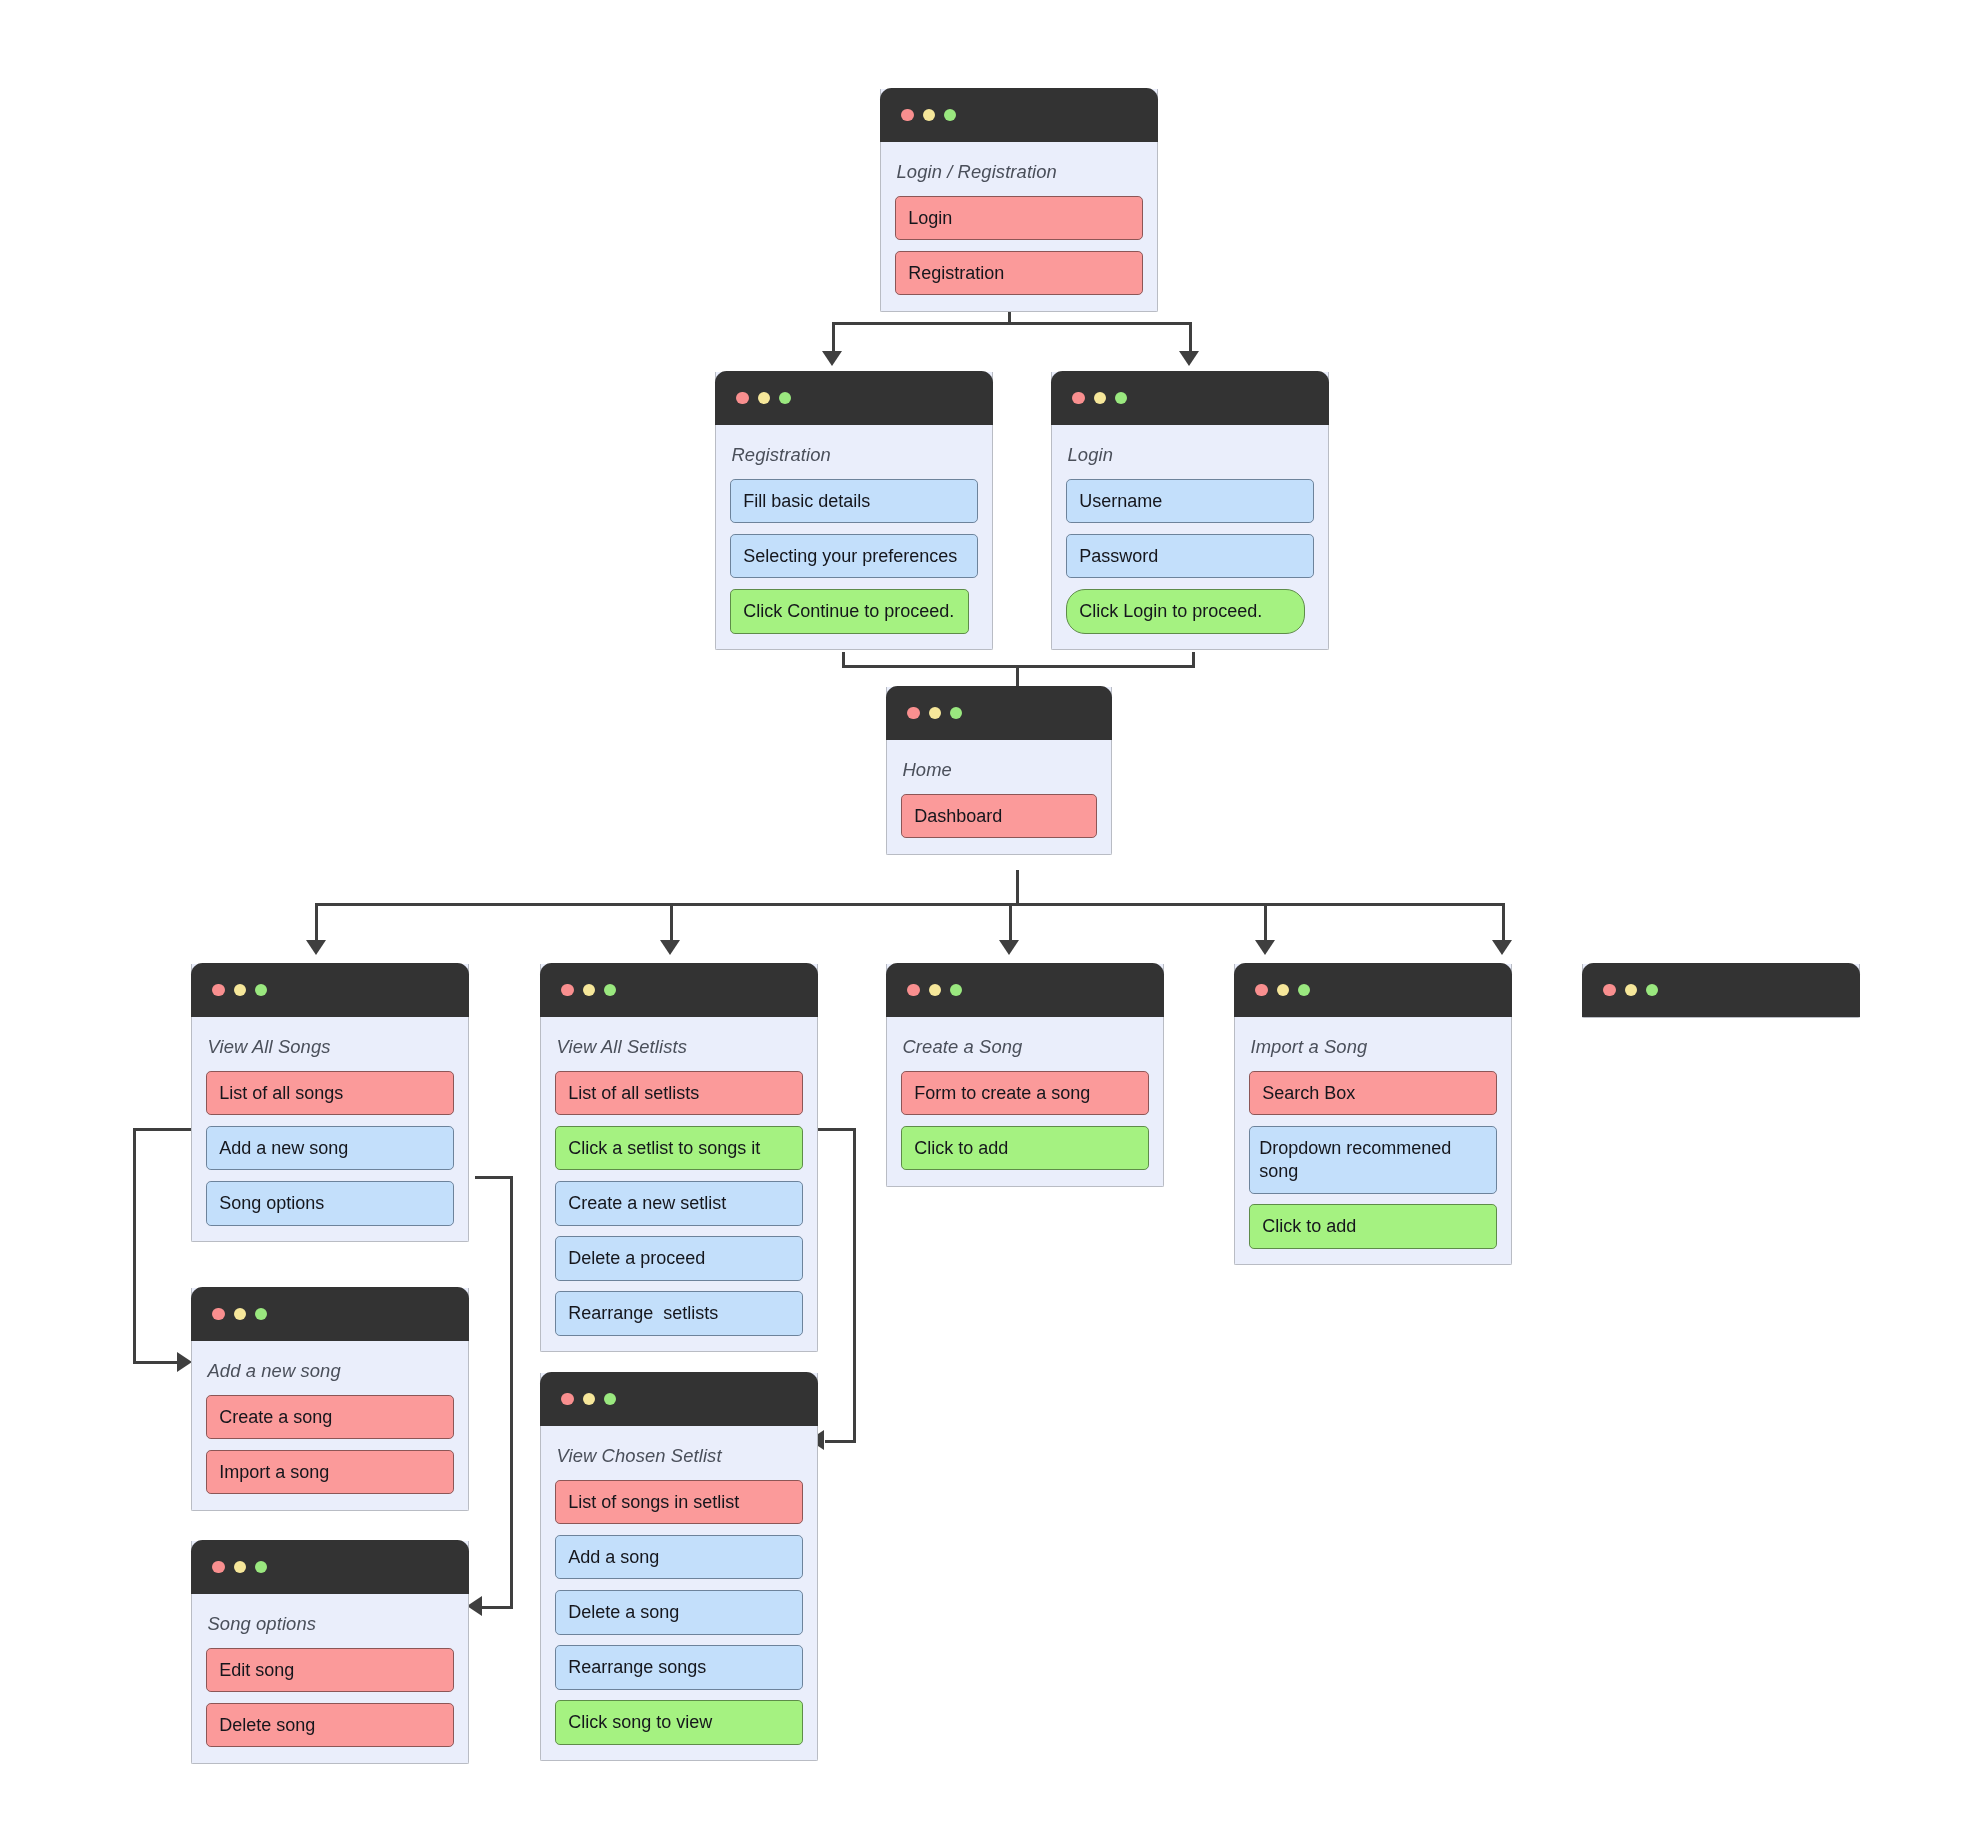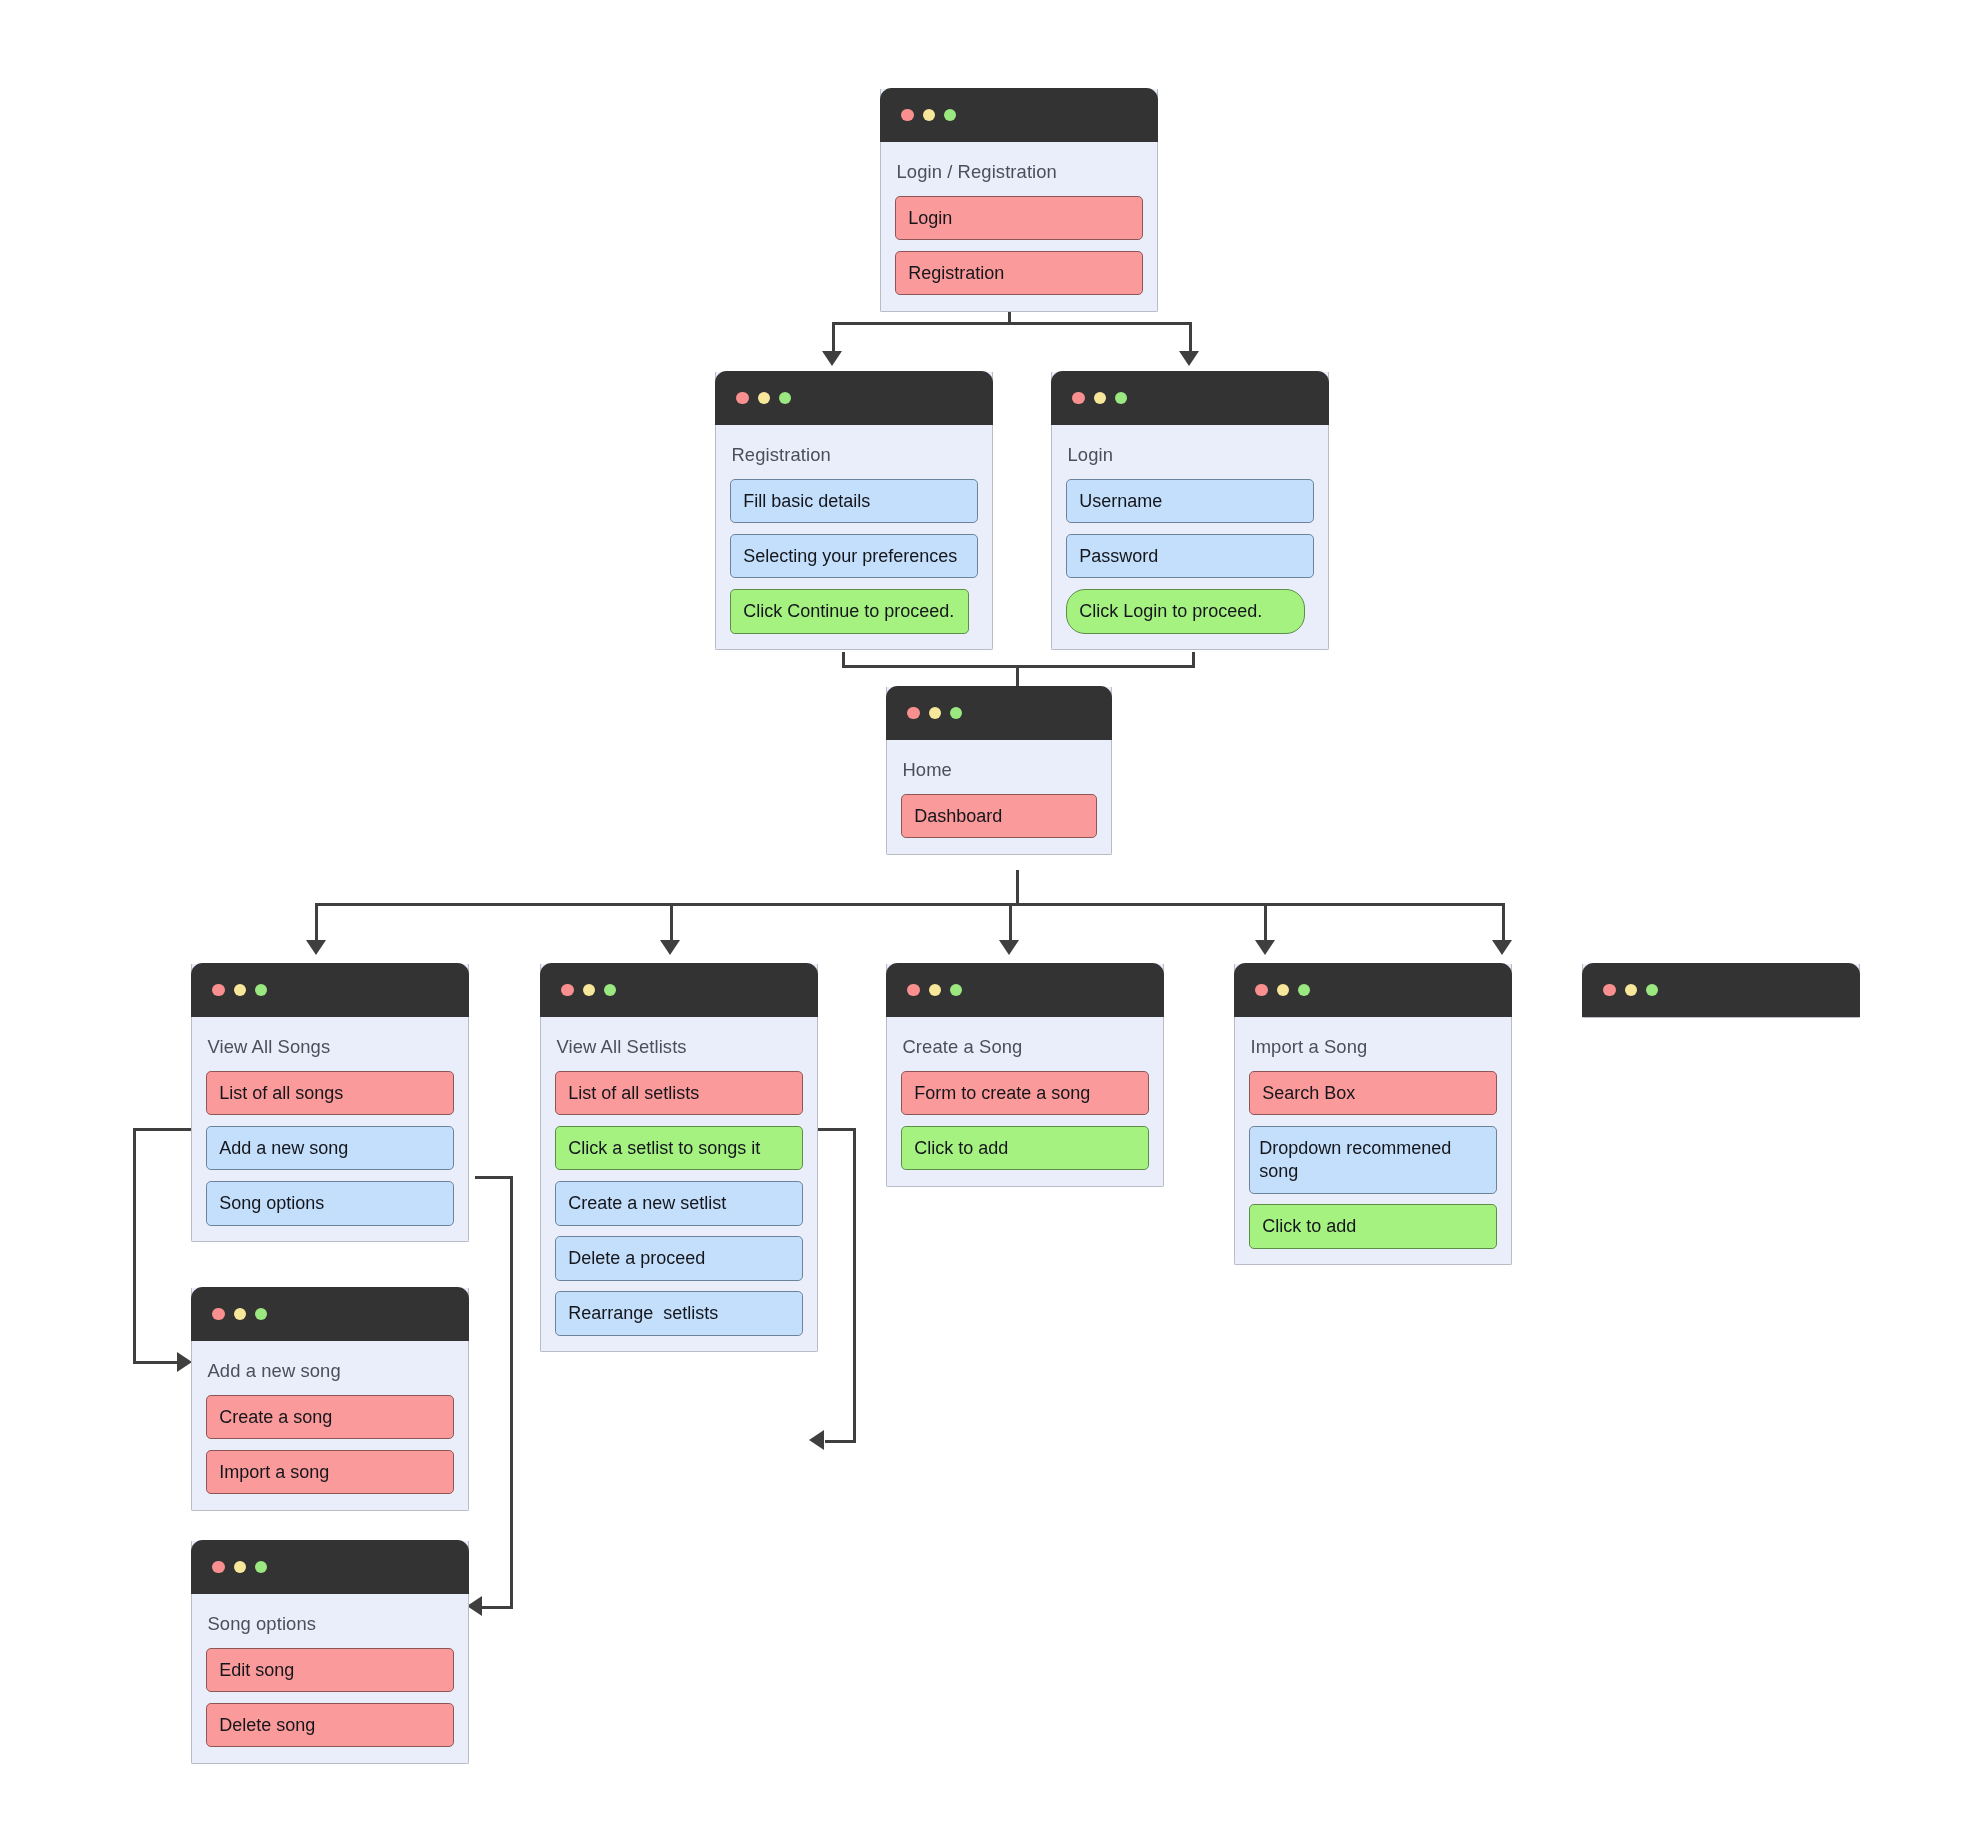--- a/index.html
+++ b/index.html
@@ -47,20 +47,21 @@
 
   .card-body {
     padding: 13.6px 13.6px 15.5px 13.6px;
   }
   .card-title {
     font-size: 18.4px;
     color: #4a4f5a;
     margin: 5.8px 1.9px 12.6px 1.9px;
     letter-spacing: 0.1px;
     white-space: pre;
+    font-style: italic;
   }
   .row {
     box-sizing: border-box;
     border-radius: 4.9px;
     font-size: 18px;
     color: #15161c;
     padding: 9.7px 12.6px;
     margin-bottom: 10.7px;
     line-height: 1.28;
     white-space: pre-wrap;
@@ -281,15 +282,30 @@
       <span class="dot yellow"></span>
       <span class="dot green"></span>
     </div>
     <div class="card-body">
       <div class="card-title">Song options</div>
       <div class="row red">Edit song</div>
       <div class="row red">Delete song</div>
     </div>
   </div>
 
+  <div class="card" style="left:540px; top:1373px; width:278px;">
+    <div class="card-titlebar">
+      <span class="dot red"></span>
+      <span class="dot yellow"></span>
+      <span class="dot green"></span>
+    </div>
+    <div class="card-body">
+      <div class="card-title">View Chosen Setlist</div>
+      <div class="row red">List of songs in setlist</div>
+      <div class="row blue">Add a song</div>
+      <div class="row blue">Delete a song</div>
+      <div class="row blue">Rearrange songs</div>
+      <div class="row green">Click song to view</div>
+    </div>
+  </div>
 
 </div>
 
 
 </body></html>

